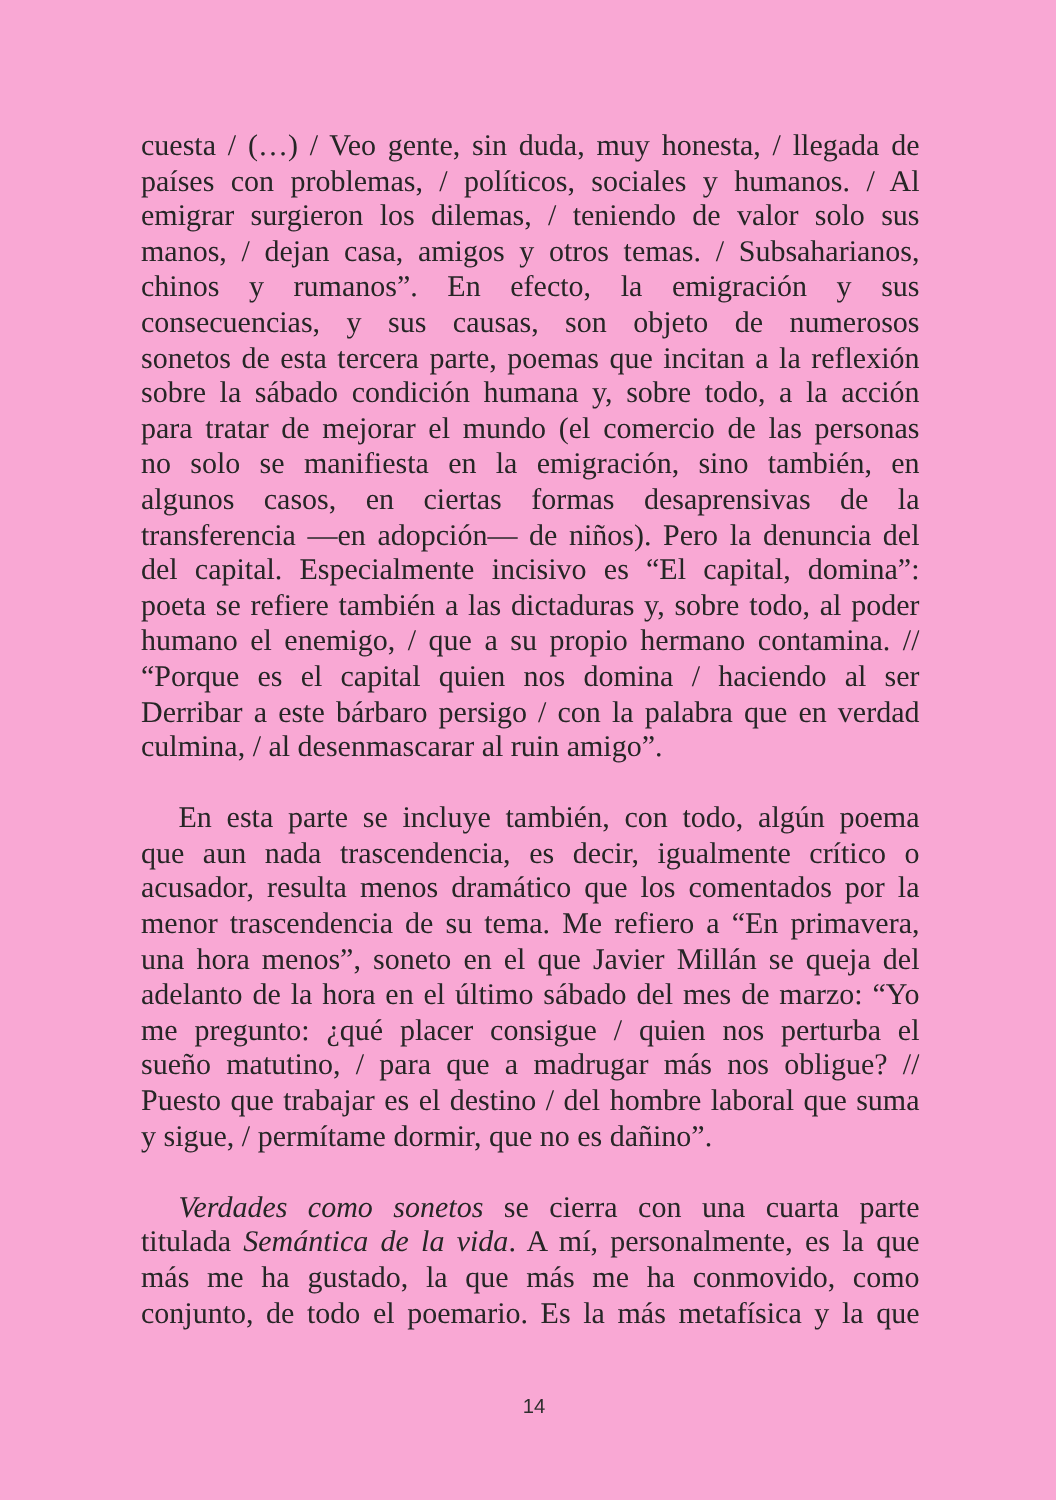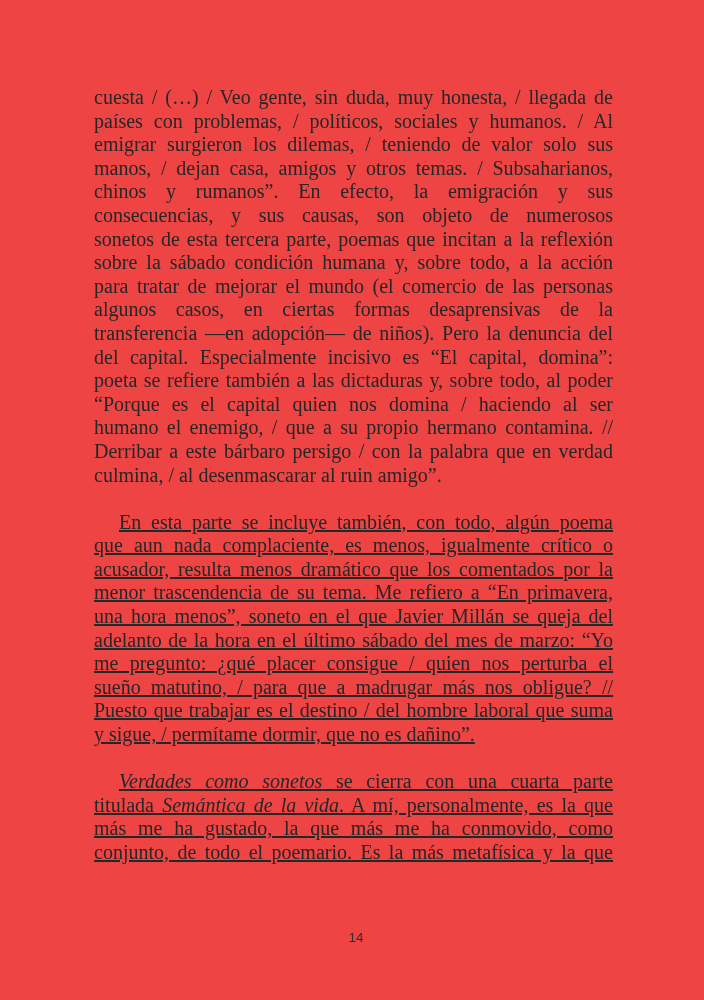--- a/index.html
+++ b/index.html
@@ -16,21 +16,21 @@
   }
   .text-block {
     position: absolute;
     left: 94px; top: 86px;
     width: 519px;
     font-size: 20px;
     line-height: 23.6px;
     color: #262626;
   }
   .para { margin: 0; }
-  .para + .para { margin-top: 23.6px; text-decoration: underline; }
+  .para + .para { margin-top: 23.6px; }
   .line {
     text-align: justify;
     text-align-last: justify;
     height: 23.6px;
     overflow: hidden;
   }
   .line.lastline { text-align-last: left; }
   .line.indented { text-indent: 25px; }
   .it { font-style: italic; }
   .page-number {
@@ -39,44 +39,45 @@
     width: 704px;
     text-align: center;
     font-family: "Liberation Sans", "DejaVu Sans", sans-serif;
     font-size: 13.5px;
     color: #2e2e2e;
   }
 </style>
 </head>
 <body>
 
-<div class="page" style="background: #ef4444;">
+<div class="page" style="background: #f9a8d4;">
   <div class="text-block" style="color: rgb(38, 38, 38);">
       <div class="para">
         <div class="line"><span>cuesta / (…) / Veo gente, sin duda, muy honesta, / llegada de</span></div>
         <div class="line"><span>países con problemas, / políticos, sociales y humanos. / Al</span></div>
         <div class="line"><span>emigrar surgieron los dilemas, / teniendo de valor solo sus</span></div>
         <div class="line"><span>manos, / dejan casa, amigos y otros temas. / Subsaharianos,</span></div>
         <div class="line"><span>chinos y rumanos”. En efecto, la emigración y sus</span></div>
         <div class="line"><span>consecuencias, y sus causas, son objeto de numerosos</span></div>
         <div class="line"><span>sonetos de esta tercera parte, poemas que incitan a la reflexión</span></div>
         <div class="line"><span>sobre la sábado condición humana y, sobre todo, a la acción</span></div>
         <div class="line"><span>para tratar de mejorar el mundo (el comercio de las personas</span></div>
+        <div class="line"><span>no solo se manifiesta en la emigración, sino también, en</span></div>
         <div class="line"><span>algunos casos, en ciertas formas desaprensivas de la</span></div>
         <div class="line"><span>transferencia —en adopción— de niños). Pero la denuncia del</span></div>
         <div class="line"><span>del capital. Especialmente incisivo es “El capital, domina”:</span></div>
         <div class="line"><span>poeta se refiere también a las dictaduras y, sobre todo, al poder</span></div>
+        <div class="line"><span>humano el enemigo, / que a su propio hermano contamina. //</span></div>
         <div class="line"><span>“Porque es el capital quien nos domina / haciendo al ser</span></div>
-        <div class="line"><span>humano el enemigo, / que a su propio hermano contamina. //</span></div>
         <div class="line"><span>Derribar a este bárbaro persigo / con la palabra que en verdad</span></div>
         <div class="line lastline"><span>culmina, / al desenmascarar al ruin amigo”.</span></div>
       </div>
       <div class="para">
         <div class="line indented"><span>En esta parte se incluye también, con todo, algún poema</span></div>
-        <div class="line"><span>que aun nada complaciente, es menos, igualmente crítico o</span></div>
+        <div class="line"><span>que aun nada trascendencia, es decir, igualmente crítico o</span></div>
         <div class="line"><span>acusador, resulta menos dramático que los comentados por la</span></div>
         <div class="line"><span>menor trascendencia de su tema. Me refiero a “En primavera,</span></div>
         <div class="line"><span>una hora menos”, soneto en el que Javier Millán se queja del</span></div>
         <div class="line"><span>adelanto de la hora en el último sábado del mes de marzo: “Yo</span></div>
         <div class="line"><span>me pregunto: ¿qué placer consigue / quien nos perturba el</span></div>
         <div class="line"><span>sueño matutino, / para que a madrugar más nos obligue? //</span></div>
         <div class="line"><span>Puesto que trabajar es el destino / del hombre laboral que suma</span></div>
         <div class="line lastline"><span>y sigue, / permítame dormir, que no es dañino”.</span></div>
       </div>
       <div class="para">

